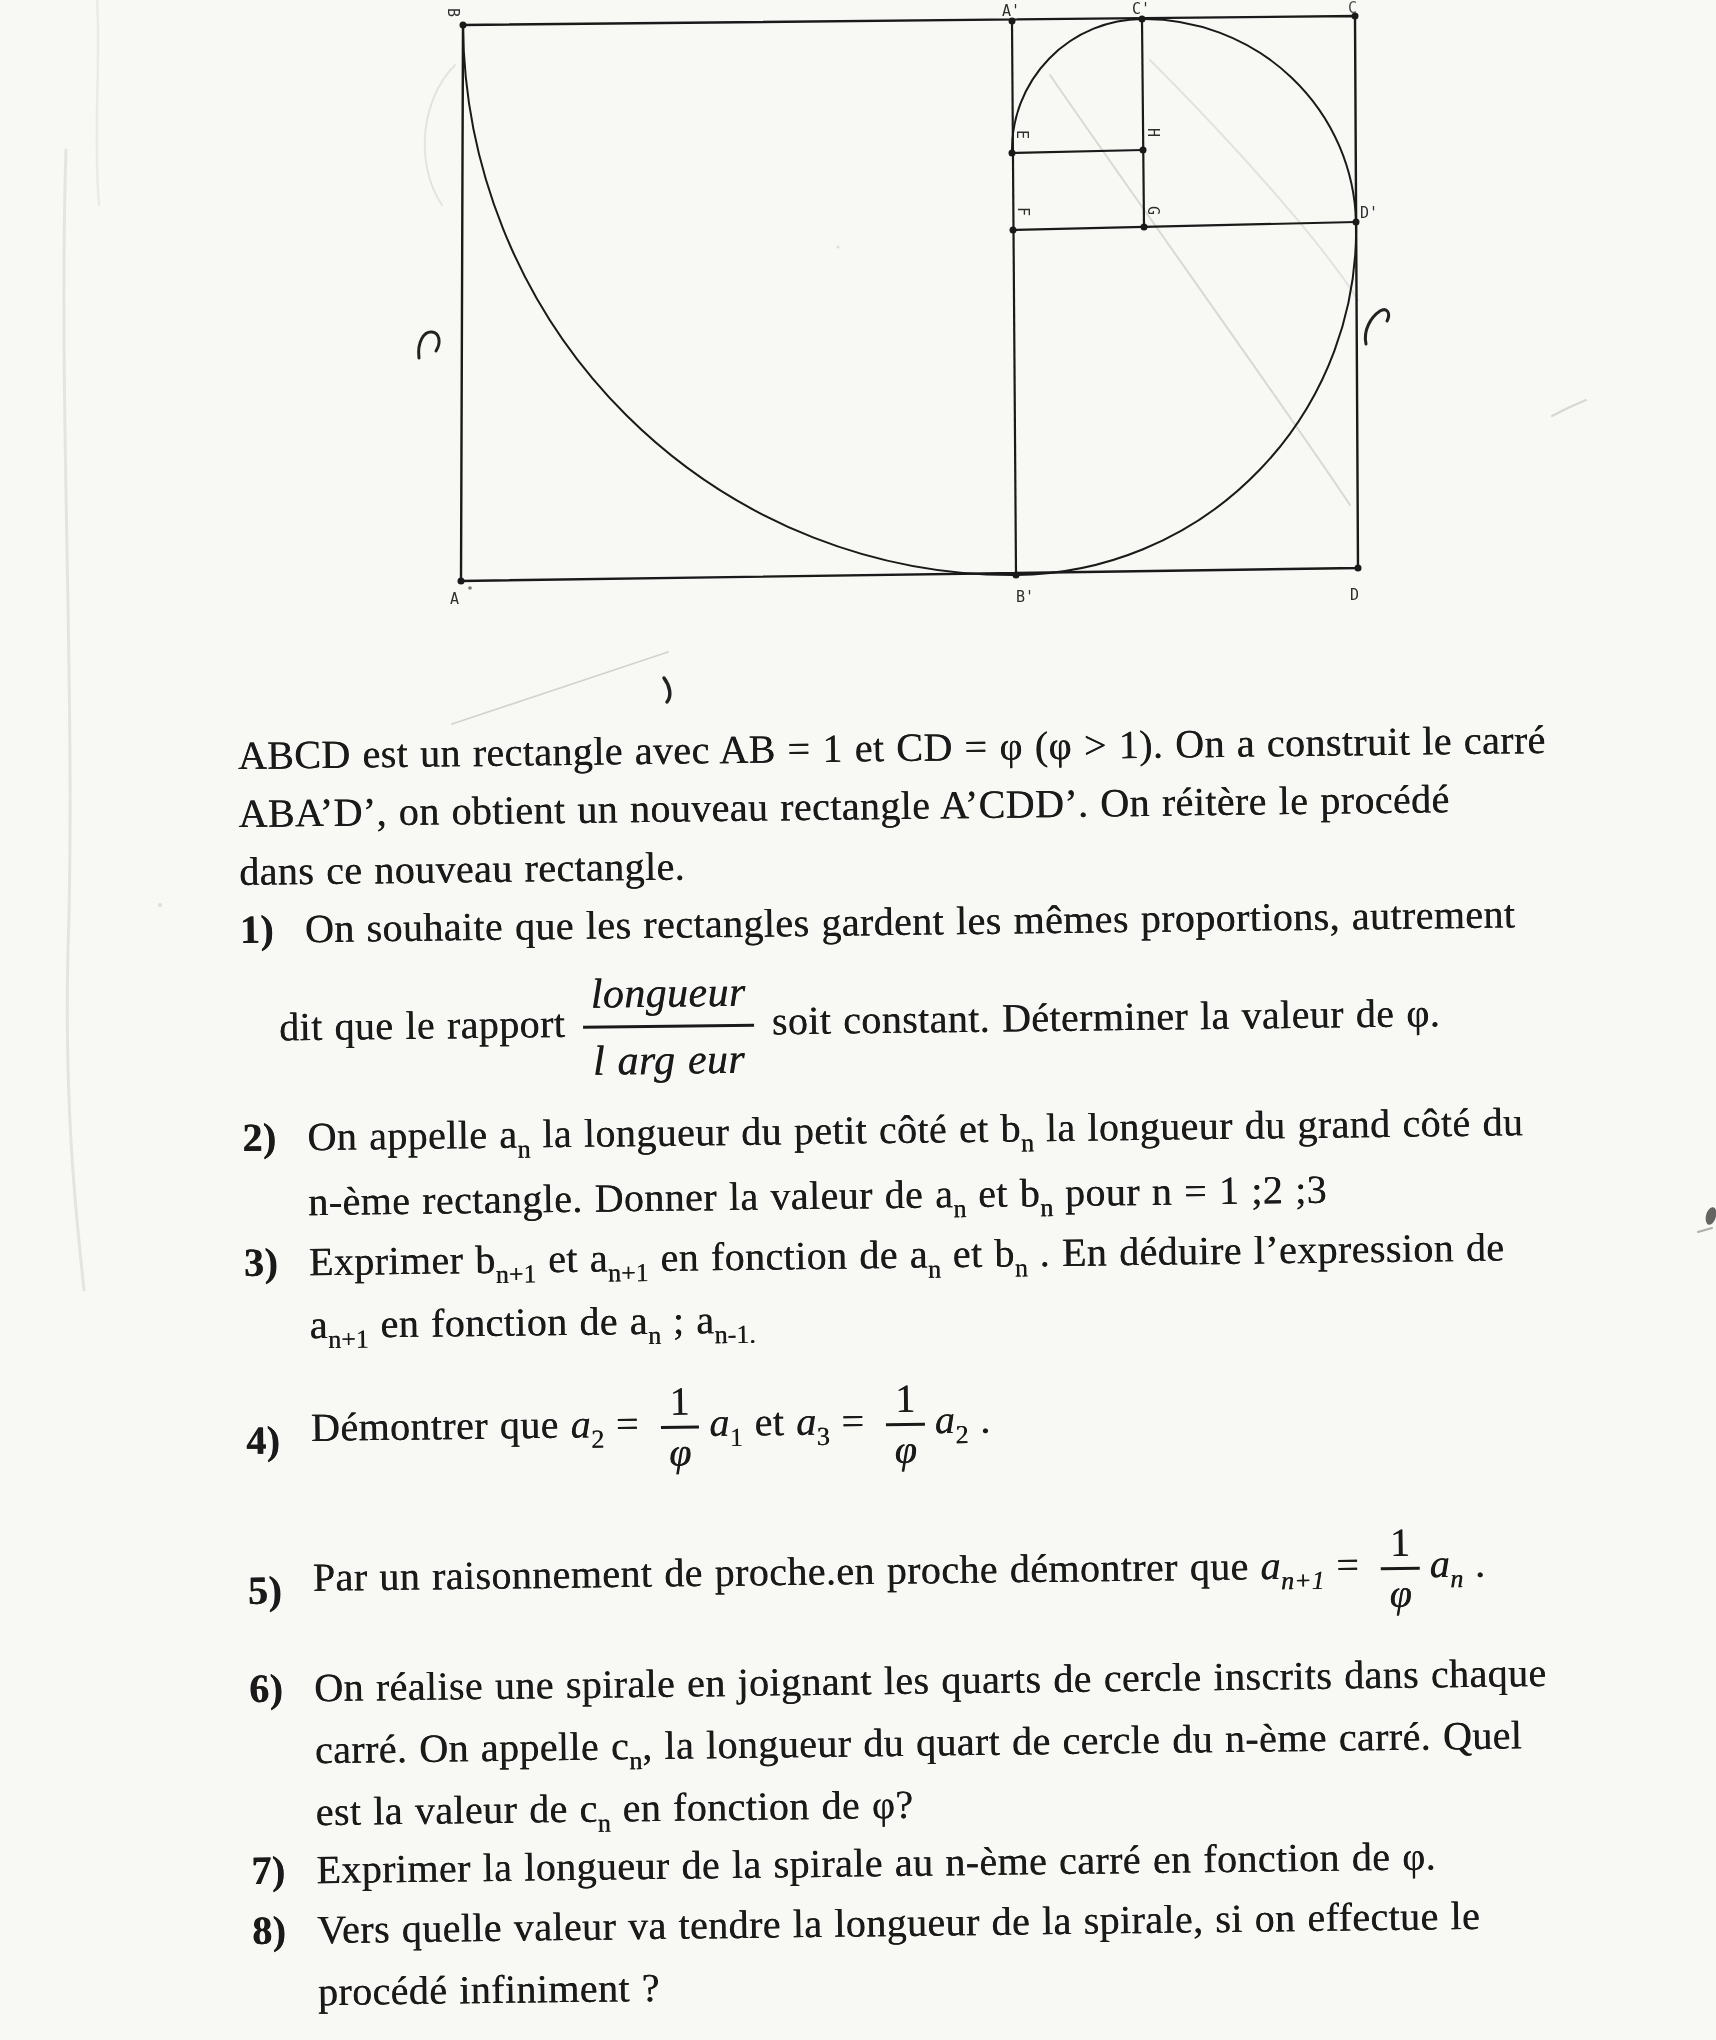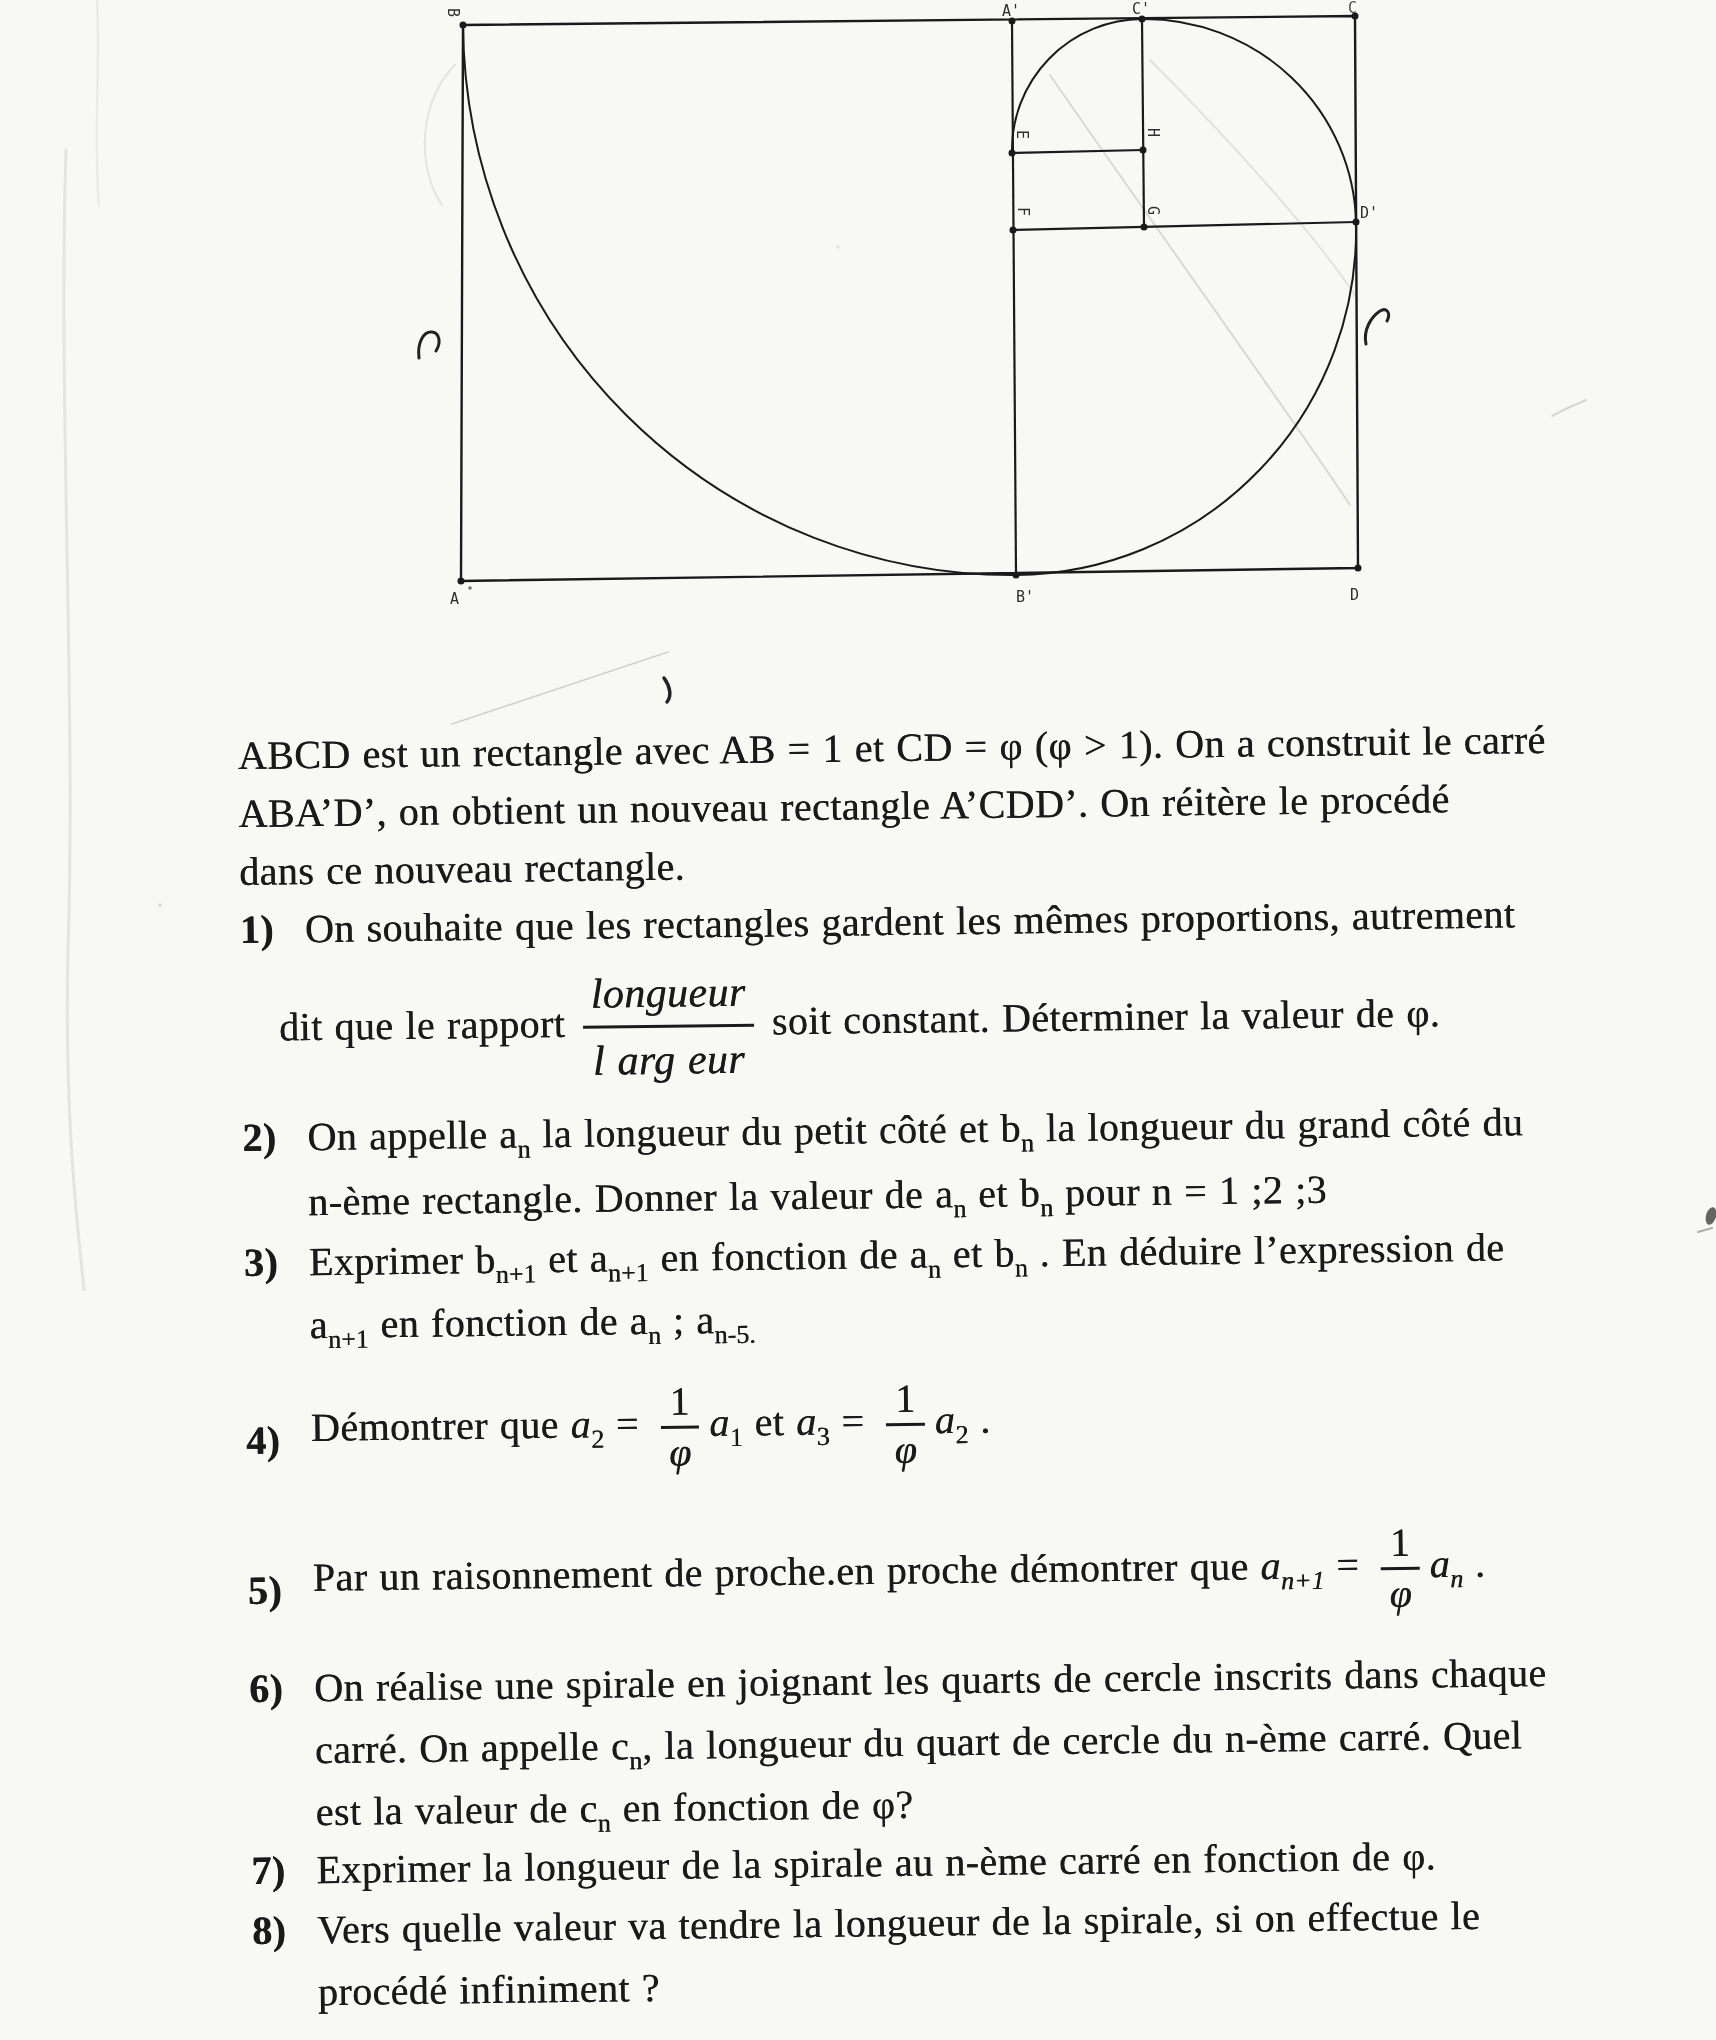--- a/index.html
+++ b/index.html
@@ -108,21 +108,21 @@
     <div class="ln num" style="left:245px;top:907px;">1)</div>
     <div class="ln" style="left:310px;top:907px;"><span>On souhaite que les rectangles gardent les mêmes proportions, autrement</span></div>
     <div class="ln" style="left:283px;top:975px;"><span>dit que le rapport </span><span class="frac big"><span class="fnum"><span class="it">longueur</span></span><span class="fbar"></span><span class="fden"><span class="it">l arg eur</span></span></span><span> soit constant. Déterminer la valeur de φ.</span></div>
 
     <div class="ln num" style="left:245px;top:1115px;">2)</div>
     <div class="ln" style="left:310px;top:1115px;"><span>On appelle a</span><span class="sub">n</span><span> la longueur du petit côté et b</span><span class="sub">n</span><span> la longueur du grand côté du</span></div>
     <div class="ln" style="left:310px;top:1180px;"><span>n-ème rectangle. Donner la valeur de a</span><span class="sub">n</span><span> et b</span><span class="sub">n</span><span> pour n = 1 ;2 ;3</span></div>
 
     <div class="ln num" style="left:245px;top:1240px;">3)</div>
     <div class="ln" style="left:310px;top:1240px;"><span>Exprimer b</span><span class="sub">n+1</span><span> et a</span><span class="sub">n+1</span><span> en fonction de a</span><span class="sub">n</span><span> et b</span><span class="sub">n</span><span> . En déduire l’expression de</span></div>
-    <div class="ln" style="left:310px;top:1303px;"><span>a</span><span class="sub">n+1</span><span> en fonction de a</span><span class="sub">n</span><span> ; a</span><span class="sub">n-5.</span></div>
+    <div class="ln" style="left:310px;top:1303px;"><span>a</span><span class="sub">n+1</span><span> en fonction de a</span><span class="sub">n</span><span> ; a</span><span class="sub">n-1.</span></div>
 
     <div class="ln num" style="left:245px;top:1418px;">4)</div>
     <div class="ln" style="left:310px;top:1385px;"><span>Démontrer que </span><span class="it">a</span><span class="sub">2</span><span> = </span><span class="frac"><span class="fnum"><span>1</span></span><span class="fbar"></span><span class="fden"><span class="it">φ</span></span></span><span class="it">a</span><span class="sub">1</span><span> et </span><span class="it">a</span><span class="sub">3</span><span> = </span><span class="frac"><span class="fnum"><span>1</span></span><span class="fbar"></span><span class="fden"><span class="it">φ</span></span></span><span class="it">a</span><span class="sub">2</span><span> .</span></div>
 
     <div class="ln num" style="left:245px;top:1568px;">5)</div>
     <div class="ln" style="left:310px;top:1535px;"><span>Par un raisonnement de proche.en proche démontrer que </span><span class="it">a</span><span class="sub it">n+1</span><span> = </span><span class="frac"><span class="fnum"><span>1</span></span><span class="fbar"></span><span class="fden"><span class="it">φ</span></span></span><span class="it">a</span><span class="sub it">n</span><span> .</span></div>
 
     <div class="ln num" style="left:245px;top:1666px;">6)</div>
     <div class="ln" style="left:310px;top:1666px;"><span>On réalise une spirale en joignant les quarts de cercle inscrits dans chaque</span></div>
     <div class="ln" style="left:310px;top:1728px;"><span>carré. On appelle c</span><span class="sub">n</span><span>, la longueur du quart de cercle du n-ème carré. Quel</span></div>

